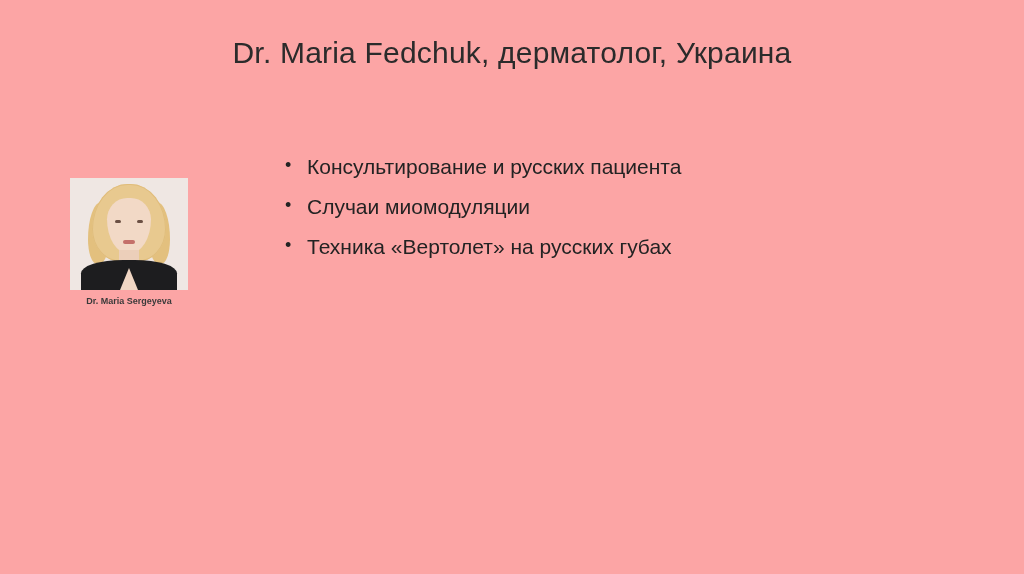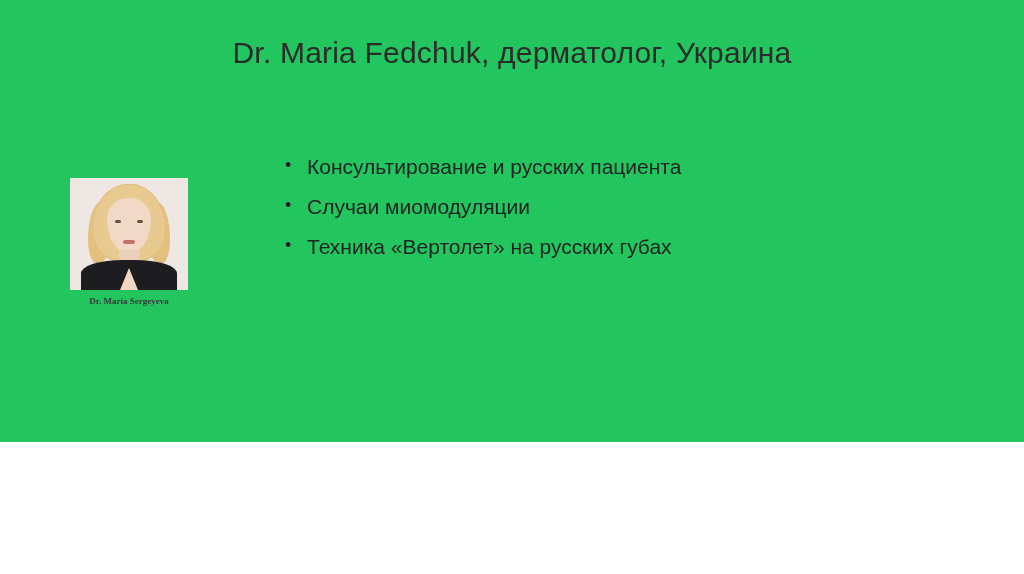--- a/index.html
+++ b/index.html
@@ -6,22 +6,22 @@
     margin: 0;
     padding: 0;
     background: #ffffff;
   }
   body {
     font-family: "Liberation Sans", sans-serif;
   }
   .slide {
     position: relative;
     width: 1024px;
-    height: 442px;
-    background: #22c55e;
+    height: 574px;
+    background: #fca5a5;
     overflow: hidden;
   }
   .slide-title {
     position: absolute;
     left: 0;
     top: 16px;
     width: 1024px;
     text-align: center;
     font-size: 30px;
     font-weight: normal;
@@ -134,21 +134,20 @@
     background: #f0d6c3;
     clip-path: polygon(50% 0, 100% 100%, 0 100%);
   }
   .portrait-caption {
     margin-top: 6px;
     width: 118px;
     text-align: center;
     font-size: 9px;
     font-weight: bold;
     color: #3a3a3a;
-    font-family: Liberation Serif, serif;
   }
   .bullets {
     position: absolute;
     left: 285px;
     top: 152px;
     width: 640px;
   }
   .line {
     display: flex;
     align-items: flex-start;

